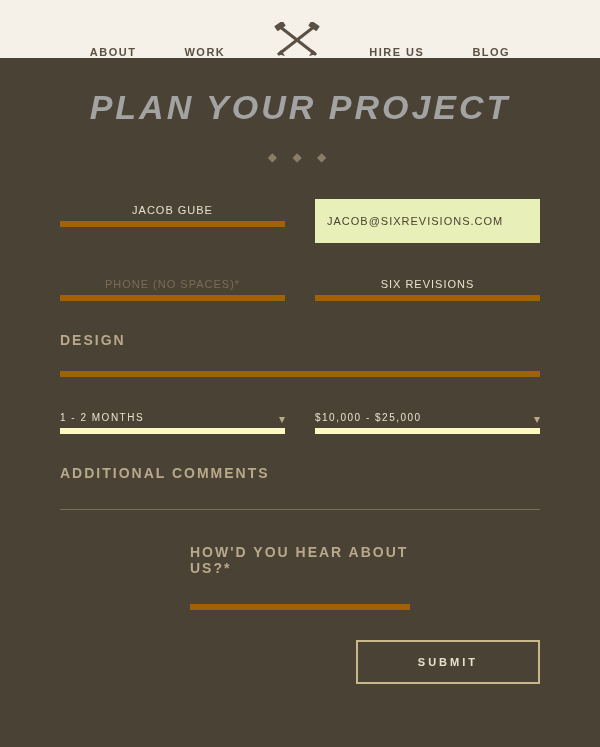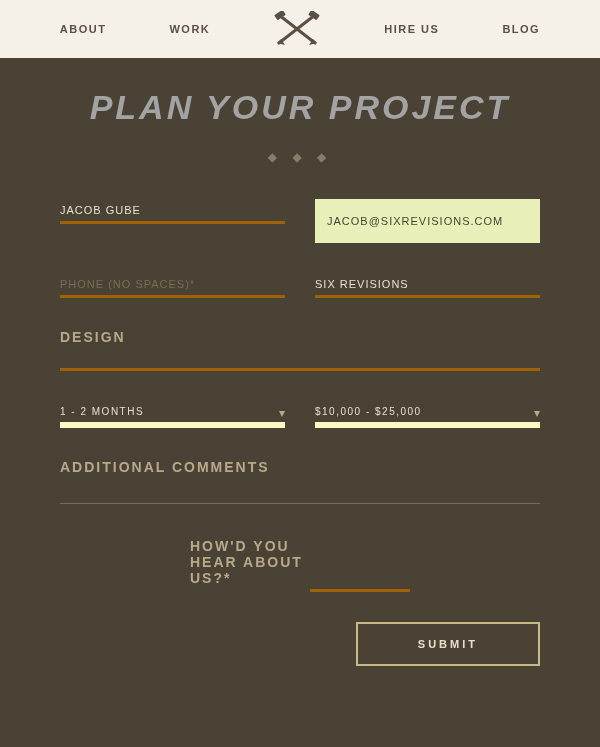--- a/index.html
+++ b/index.html
@@ -10,23 +10,23 @@
       color: #e8e0cc;
       width: 600px;
       min-height: 747px;
     }
 
     
     .nav {
       background: #f5f0e8;
       height: 58px;
       display: flex;
-      align-items: center;
+      align-items: flex-end;
       justify-content: center;
-      gap: 63px;
+      gap: 48px;
       position: relative;
     }
 
     .nav-link {
       text-decoration: none;
       color: #5a5044;
       font-size: 11px;
       font-weight: bold;
       letter-spacing: 1.5px;
       text-transform: uppercase;
@@ -83,27 +83,28 @@
       font-weight: bold;
       letter-spacing: 2px;
       text-transform: uppercase;
       color: #b8a98a;
       margin-bottom: 6px;
     }
 
     .form-input {
       background: transparent;
       border: none;
-      border-bottom: 3px solid #a16207;
+      border-bottom: 6px solid #a16207;
       color: #e8e0cc;
       font-size: 11px;
       padding: 5px 0;
       letter-spacing: 1px;
       outline: none;
       width: 100%;
+      text-align: center;
     }
 
     .form-input::placeholder {
       color: #7a6d58;
     }
 
     .form-input-highlighted {
       background: #e8efb8;
       border: none;
       color: #4a4234;
@@ -193,20 +194,21 @@
 
     .how-row {
       display: flex;
       justify-content: center;
       margin-bottom: 10px;
     }
 
     .how-col {
       width: 220px;
       display: flex;
+      flex-direction: column;
     }
   </style>
 </head>
 <body>
 
 <nav class="nav">
   <a class="nav-link">ABOUT</a>
   <a class="nav-link">WORK</a>
 
   <svg class="nav-logo" viewBox="0 0 48 36" fill="none" xmlns="http://www.w3.org/2000/svg">

